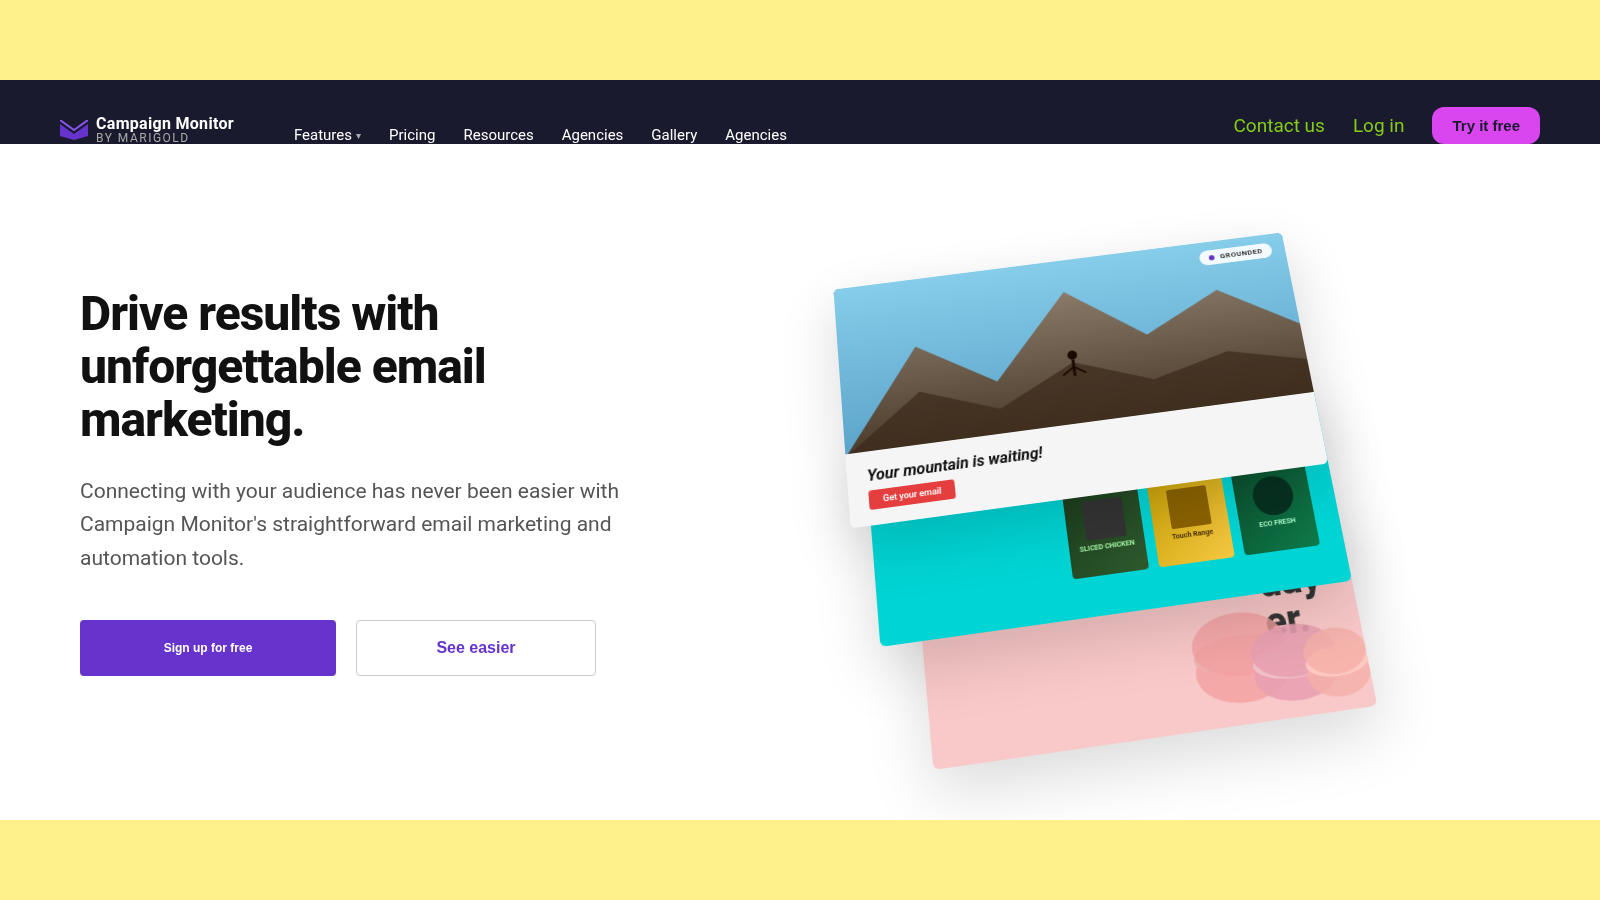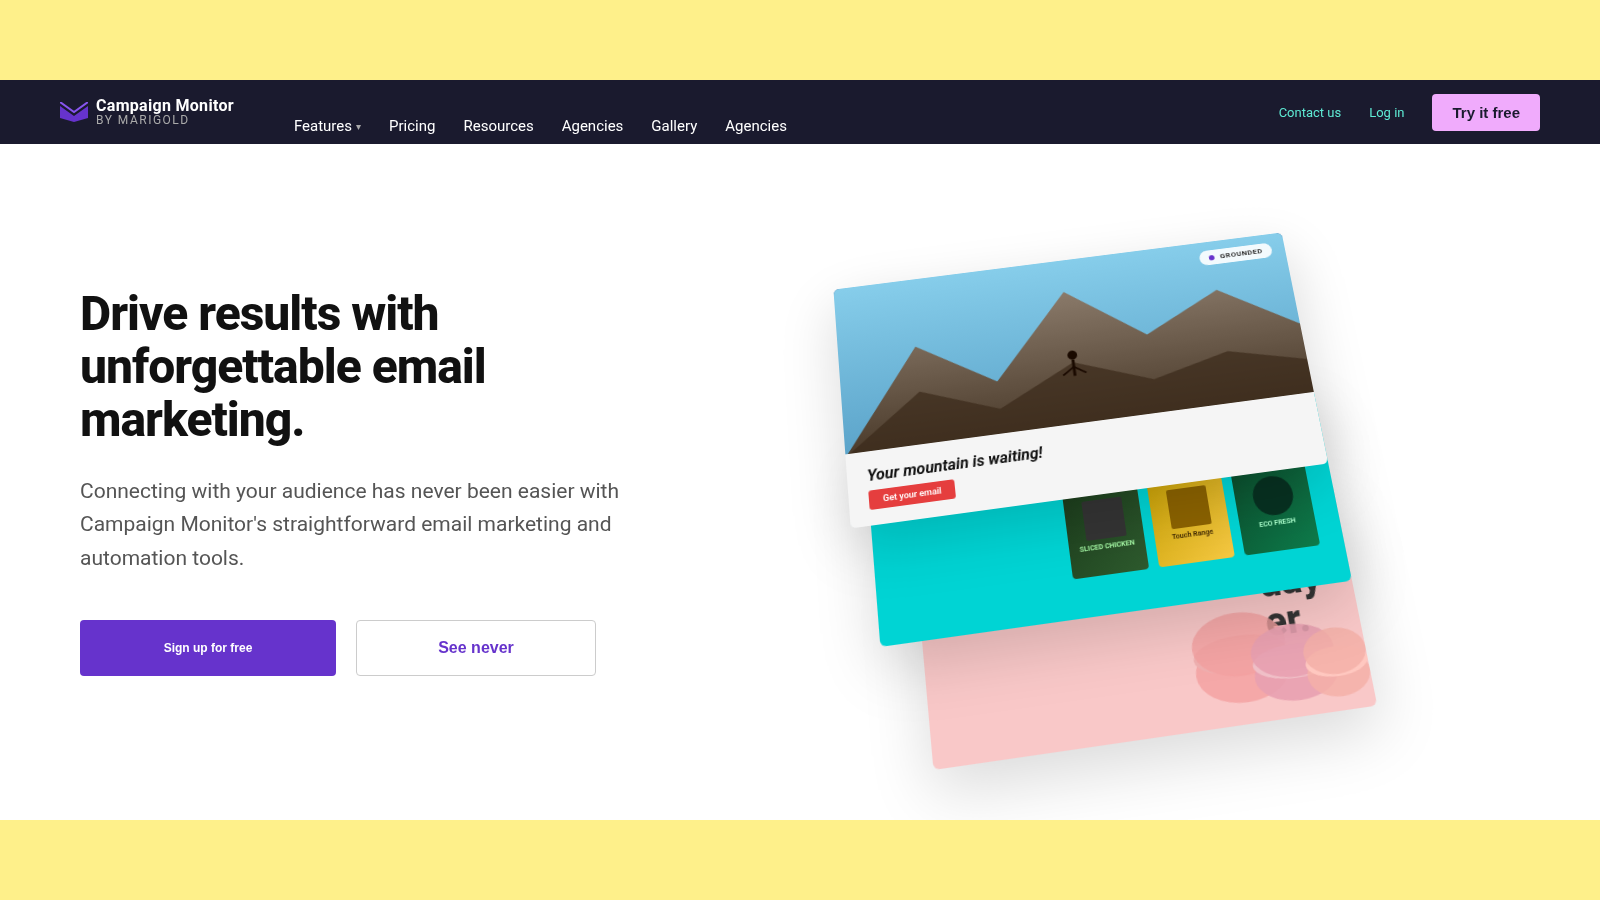--- a/index.html
+++ b/index.html
@@ -10,21 +10,21 @@
       background-color: #fef08a;
       height: 80px;
       flex-shrink: 0;
     }
 
     
     .navbar {
       background-color: #1a1a2e;
       height: 64px;
       display: flex;
-      align-items: center;
+      align-items: flex-end;
       padding: 0 60px;
       flex-shrink: 0;
     }
     .navbar-logo {
       display: flex;
       align-items: center;
       gap: 8px;
       margin-right: 60px;
     }
     .logo-icon {
@@ -68,32 +68,32 @@
     .chevron {
       font-size: 10px;
       color: #aaaaaa;
     }
     .nav-right {
       display: flex;
       align-items: center;
       gap: 28px;
     }
     .nav-contact, .nav-login {
-      color: #5eead4;
-      font-size: 13px;
+      color: #84cc16;
+      font-size: 19px;
       cursor: pointer;
     }
     .nav-try-btn {
-      background-color: #f0abfc;
+      background-color: #d946ef;
       color: #1a1a2e;
       font-size: 15px;
       font-weight: 600;
       padding: 10px 20px;
       border: none;
-      border-radius: 4px;
+      border-radius: 12px;
       cursor: pointer;
       white-space: nowrap;
     }
 
     
     .main-content {
       background-color: #ffffff;
       flex: 1;
       display: flex;
       align-items: center;
@@ -340,21 +340,21 @@
   </div>
 </nav>
 
 <main class="main-content">
 
   <div class="hero-left">
     <h1 class="hero-title">Drive results with unforgettable email marketing.</h1>
     <p class="hero-subtitle">Connecting with your audience has never been easier with Campaign Monitor's straightforward email marketing and automation tools.</p>
     <div class="hero-buttons">
       <button class="btn-signup">Sign up for free</button>
-      <button class="btn-plans">See never</button>
+      <button class="btn-plans">See easier</button>
     </div>
   </div>
 
   <div class="hero-right">
     <div class="cards-container">
 
       <div class="card card-bottom">
         <div class="card-bottom-text">
           <span>day</span>
           <span>er.</span>

